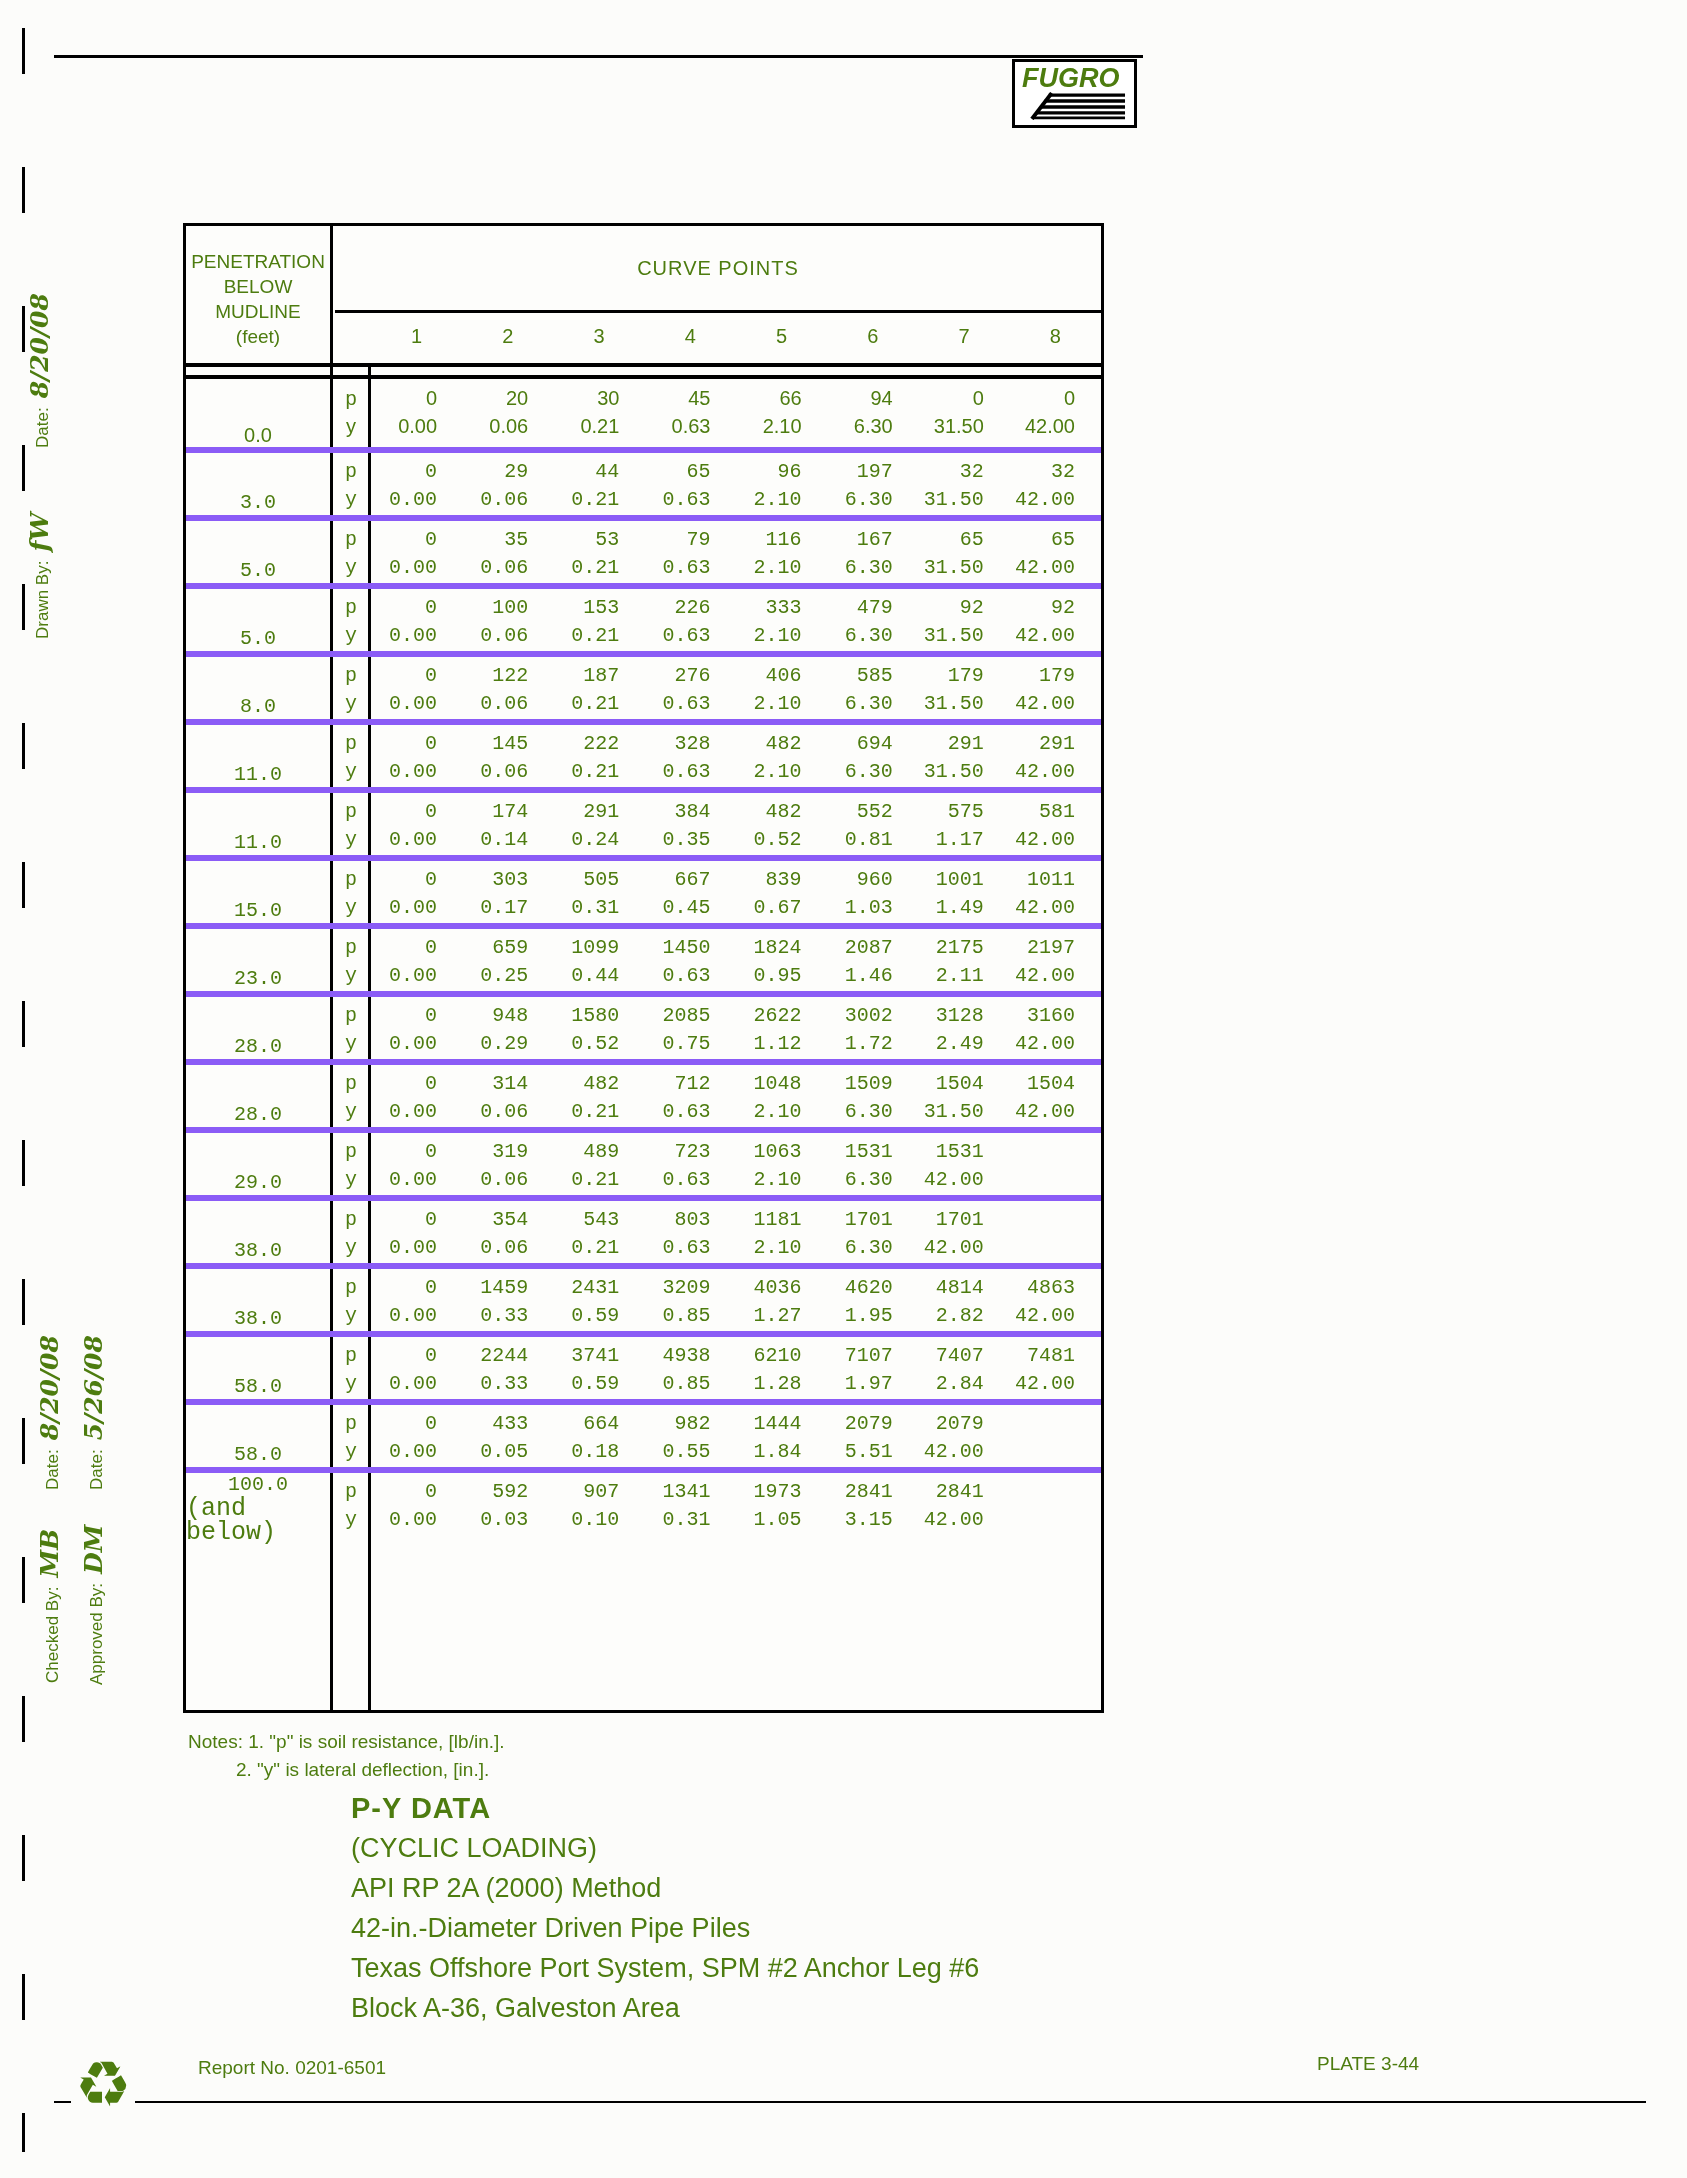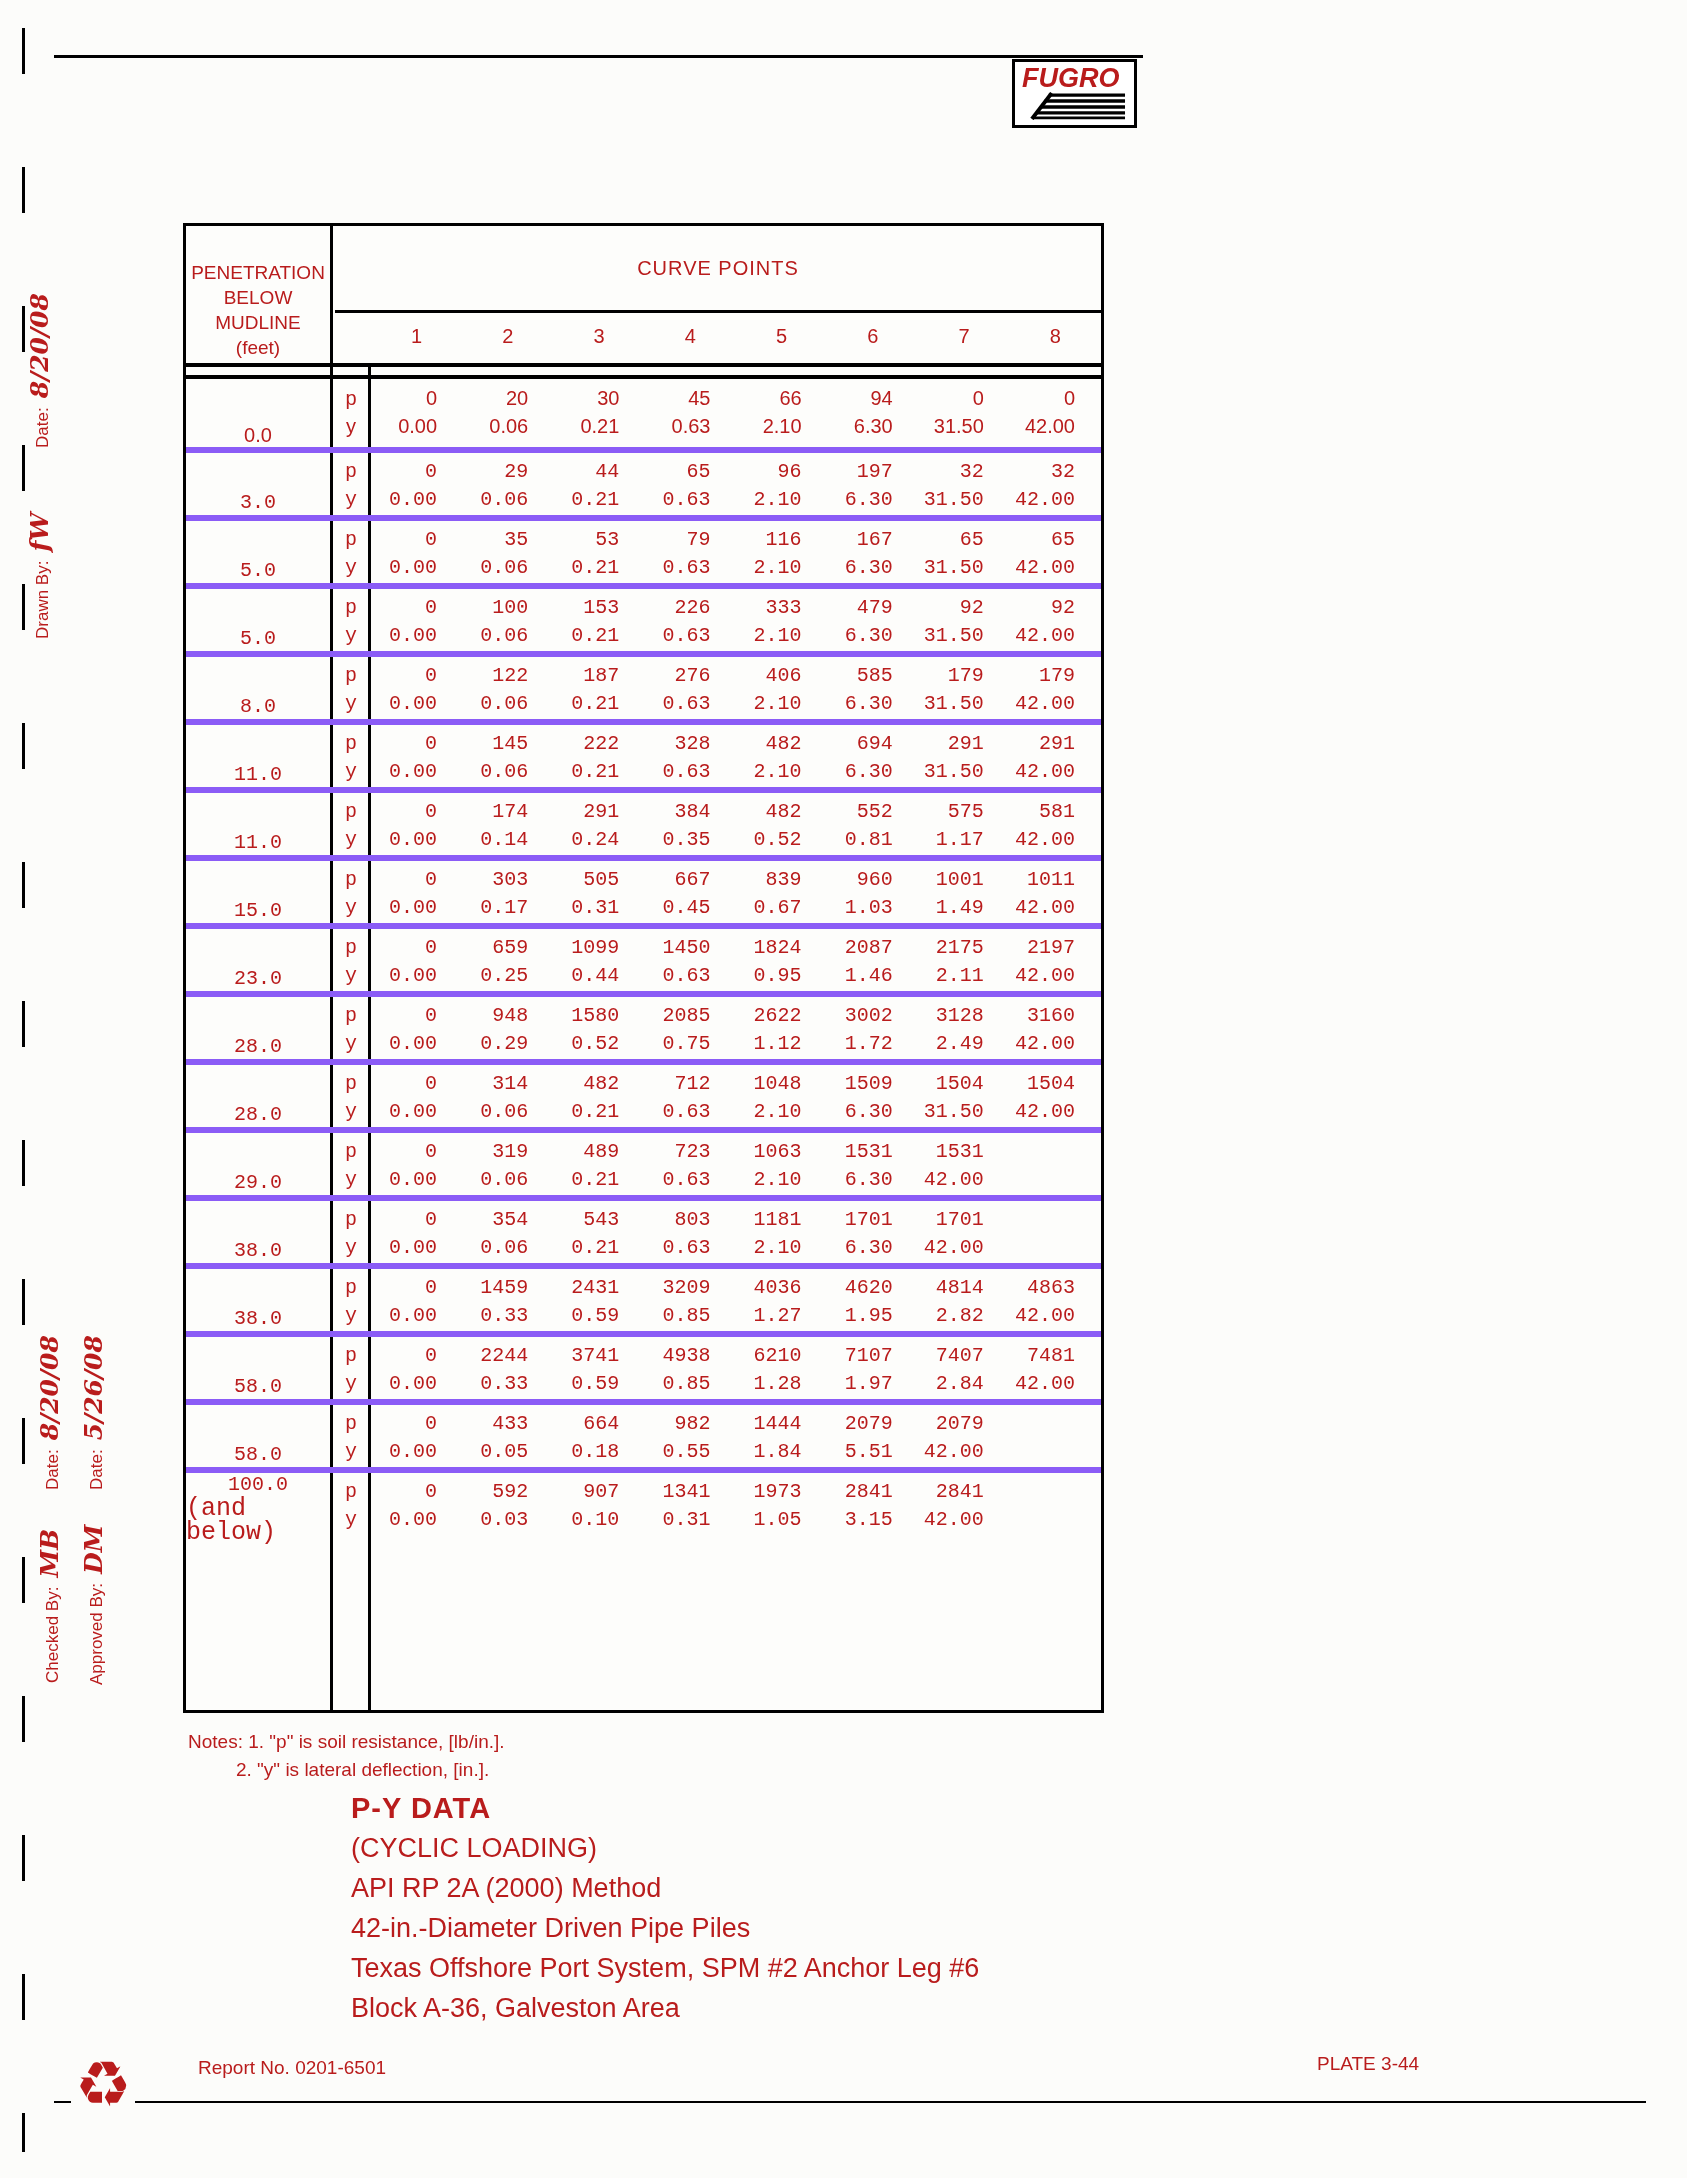--- a/index.html
+++ b/index.html
@@ -1,16 +1,16 @@
 <!DOCTYPE html>
 <html><head>
 <meta charset="utf-8">
 <style>
   html,body{margin:0;padding:0;background:#9a9a9a;}
-  .page{position:relative;width:1687px;height:2178px;background:#fcfcfa;color:#b91c1c;
+  .page{position:relative;width:1687px;height:2178px;background:#fcfcfa;color:#4d7c0f;
         font-family:"Liberation Sans",sans-serif;overflow:hidden;}
 
   
   .top-rule{position:absolute;left:54px;top:55px;width:1089px;height:3px;background:#000;}
   .left-ticks{position:absolute;left:22px;top:28px;width:3px;height:2124px;
       background:repeating-linear-gradient(to bottom,#000 0 46px,transparent 46px 139px);}
   .bottom-rule{position:absolute;left:54px;top:2101px;width:1592px;height:2px;background:#000;}
   .recycle{position:absolute;left:71px;top:2053px;font-family:"DejaVu Sans",sans-serif;
       font-size:63px;line-height:63px;background:#fcfcfa;padding:0 4px;}
 
@@ -36,21 +36,21 @@
   
   .pytable{position:absolute;left:183px;top:223px;width:921px;height:1490px;
         border:3px solid #000;box-sizing:border-box;background:#fdfdfb;}
   .tline{position:absolute;background:#000;}
   #v-pen{left:144px;top:0;width:3px;height:100%;}
   #v-py{left:182px;top:137px;width:3px;height:calc(100% - 137px);}
   #h-curve{left:149px;top:84px;right:0;height:3px;}
   #h-d1{left:0;right:0;top:137px;height:4px;}
   #h-d2{left:0;right:0;top:149px;height:4px;}
 
-  .pen-header{position:absolute;left:0;top:15px;width:144px;height:137px;display:flex;
+  .pen-header{position:absolute;left:0;top:4px;width:144px;height:137px;display:flex;
         flex-direction:column;justify-content:center;align-items:center;
         font-size:19px;line-height:25px;text-align:center;}
   .curve-points{position:absolute;left:149px;top:0;width:calc(100% - 149px);height:84px;
         display:flex;align-items:center;justify-content:center;font-size:20px;letter-spacing:1px;}
   .pt-numbers{position:absolute;left:185px;top:84px;width:730px;height:52px;
         display:grid;grid-template-columns:repeat(8,1fr);}
   .pt-numbers span{display:flex;align-items:center;justify-content:center;font-size:20px;}
 
   .rows{position:absolute;left:0;top:153px;width:100%;}
   .row{display:grid;grid-template-columns:144px 42px repeat(8,1fr);height:68px;box-sizing:border-box;}

